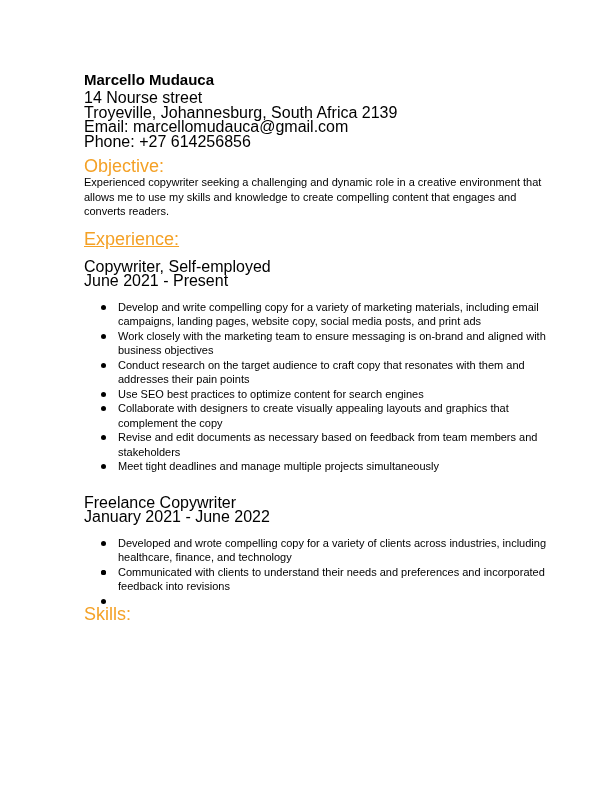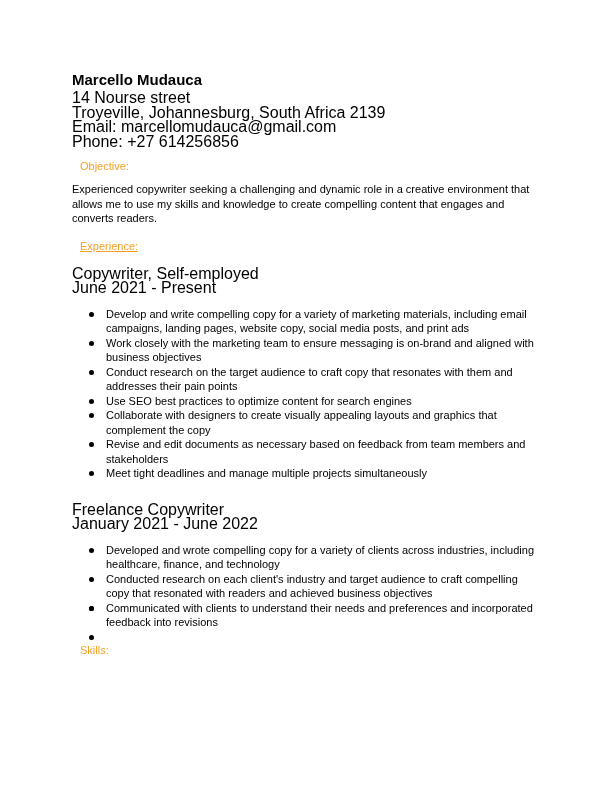--- a/index.html
+++ b/index.html
@@ -1,23 +1,23 @@
 <!DOCTYPE html>
 <html><head>
   <meta charset="utf-8">
   <style>
     html, body { margin: 0; padding: 0; background: #ffffff; }
     body {
       width: 612px; height: 792px; position: relative; overflow: hidden;
       font-family: "Liberation Sans", sans-serif; color: #000;
     }
-    .page { position: absolute; left: 72px; top: 71px; width: 470px; }
+    .page { position: absolute; left: 84px; top: 71px; width: 470px; }
     .name { font-size: 15px; font-weight: bold; line-height: 18px; margin: 0 0 2px 0; }
     .line { font-size: 16px; line-height: 14.5px; margin: 0; }
-    .heading { color: #f4a126; font-size: 11px; line-height: 16px; font-weight: normal; margin: 8px; }
+    .heading { color: #f4a126; font-size: 18px; line-height: 16px; font-weight: normal; margin: 0; }
     .obj-heading { margin-top: 9px; }
     .exp-heading { margin-top: 12px; text-decoration: underline; }
     .para { font-size: 11px; line-height: 14.5px; margin: 1px 0 0 0; }
     .job { margin-top: 13px; }
     .job + .job { margin-top: 22px; }
     ul.bullets { list-style: none; margin: 11px 0 0 0; padding: 0; }
     ul.bullets li { position: relative; padding-left: 34px; font-size: 11px; line-height: 14.5px; }
     ul.bullets li .dot {
       position: absolute; left: 17px; top: 5px; width: 5px; height: 5px; border-radius: 50%; background: #000;
     }
@@ -55,21 +55,20 @@
         <li><span class="dot"></span><span>Revise and edit documents as necessary based on feedback from team members and stakeholders</span></li>
         <li><span class="dot"></span><span>Meet tight deadlines and manage multiple projects simultaneously</span></li>
       </ul>
     </div>
 
     <div class="job">
       <p class="line">Freelance Copywriter</p>
       <p class="line">January 2021 - June 2022</p>
       <ul class="bullets">
         <li><span class="dot"></span><span>Developed and wrote compelling copy for a variety of clients across industries, including healthcare, finance, and technology</span></li>
-        <li><span class="dot"></span><span>Conducted research on each client's industry and target audience to craft compelling copy that resonated with readers and achieved business objectives</span></li>
         <li><span class="dot"></span></li>
         <li><span class="dot"></span><span>Communicated with clients to understand their needs and preferences and incorporated feedback into revisions</span></li>
         <li><span class="dot"></span></li>
       </ul>
     </div>
   </div>
 
   <div>
     <h2 class="heading skills-heading">Skills:</h2>
   </div>

